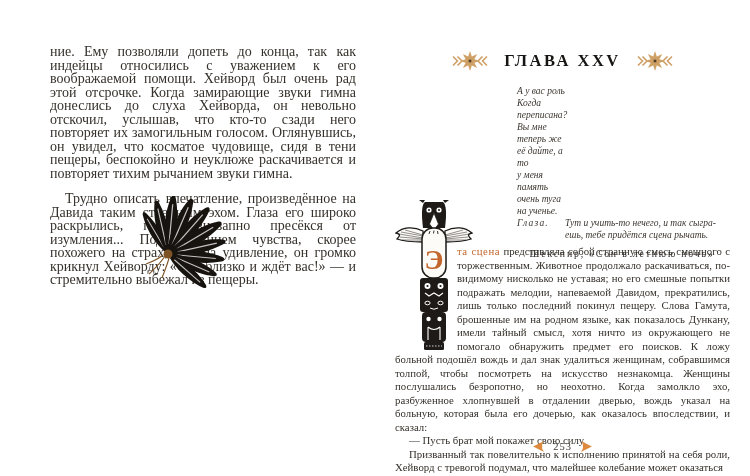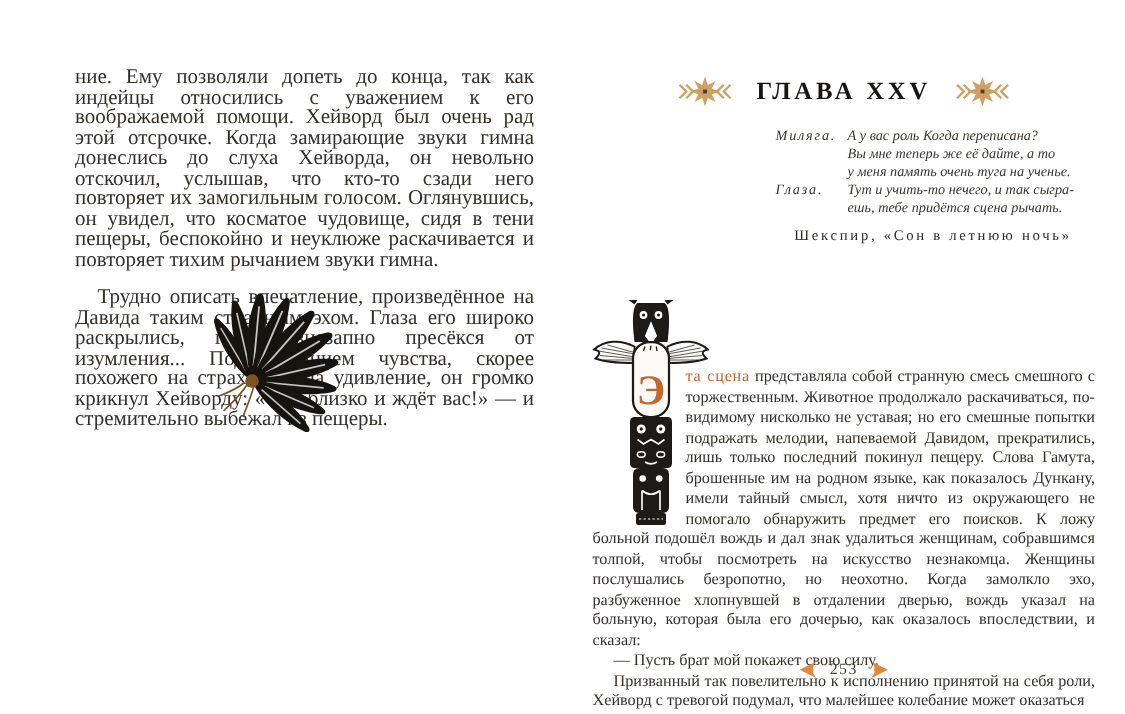--- a/index.html
+++ b/index.html
@@ -167,21 +167,20 @@
           <polygon points="0,-10 2.3,-3 0,0 -2.3,-3" transform="rotate(270)"></polygon>
           <polygon points="0,-10 2.3,-3 0,0 -2.3,-3" transform="rotate(315)"></polygon>
         </g>
       </g>
       <rect x="16.7" y="9.7" width="2.6" height="2.6" fill="#4f3c28"></rect>
     </svg>
   </div>
 
   <div class="epigraph">
     <div class="epi-entry">
-      <span class="epi-speaker">Миляга.</span>
       <span class="epi-lines">
         <span>А у вас роль Когда переписана?</span>
         <span>Вы мне теперь же её дайте, а то</span>
         <span>у меня память очень туга на ученье.</span>
       </span>
     </div>
     <div class="epi-entry">
       <span class="epi-speaker">Глаза.</span>
       <span class="epi-lines">
         <span>Тут и учить-то нечего, и так сыгра-</span>

